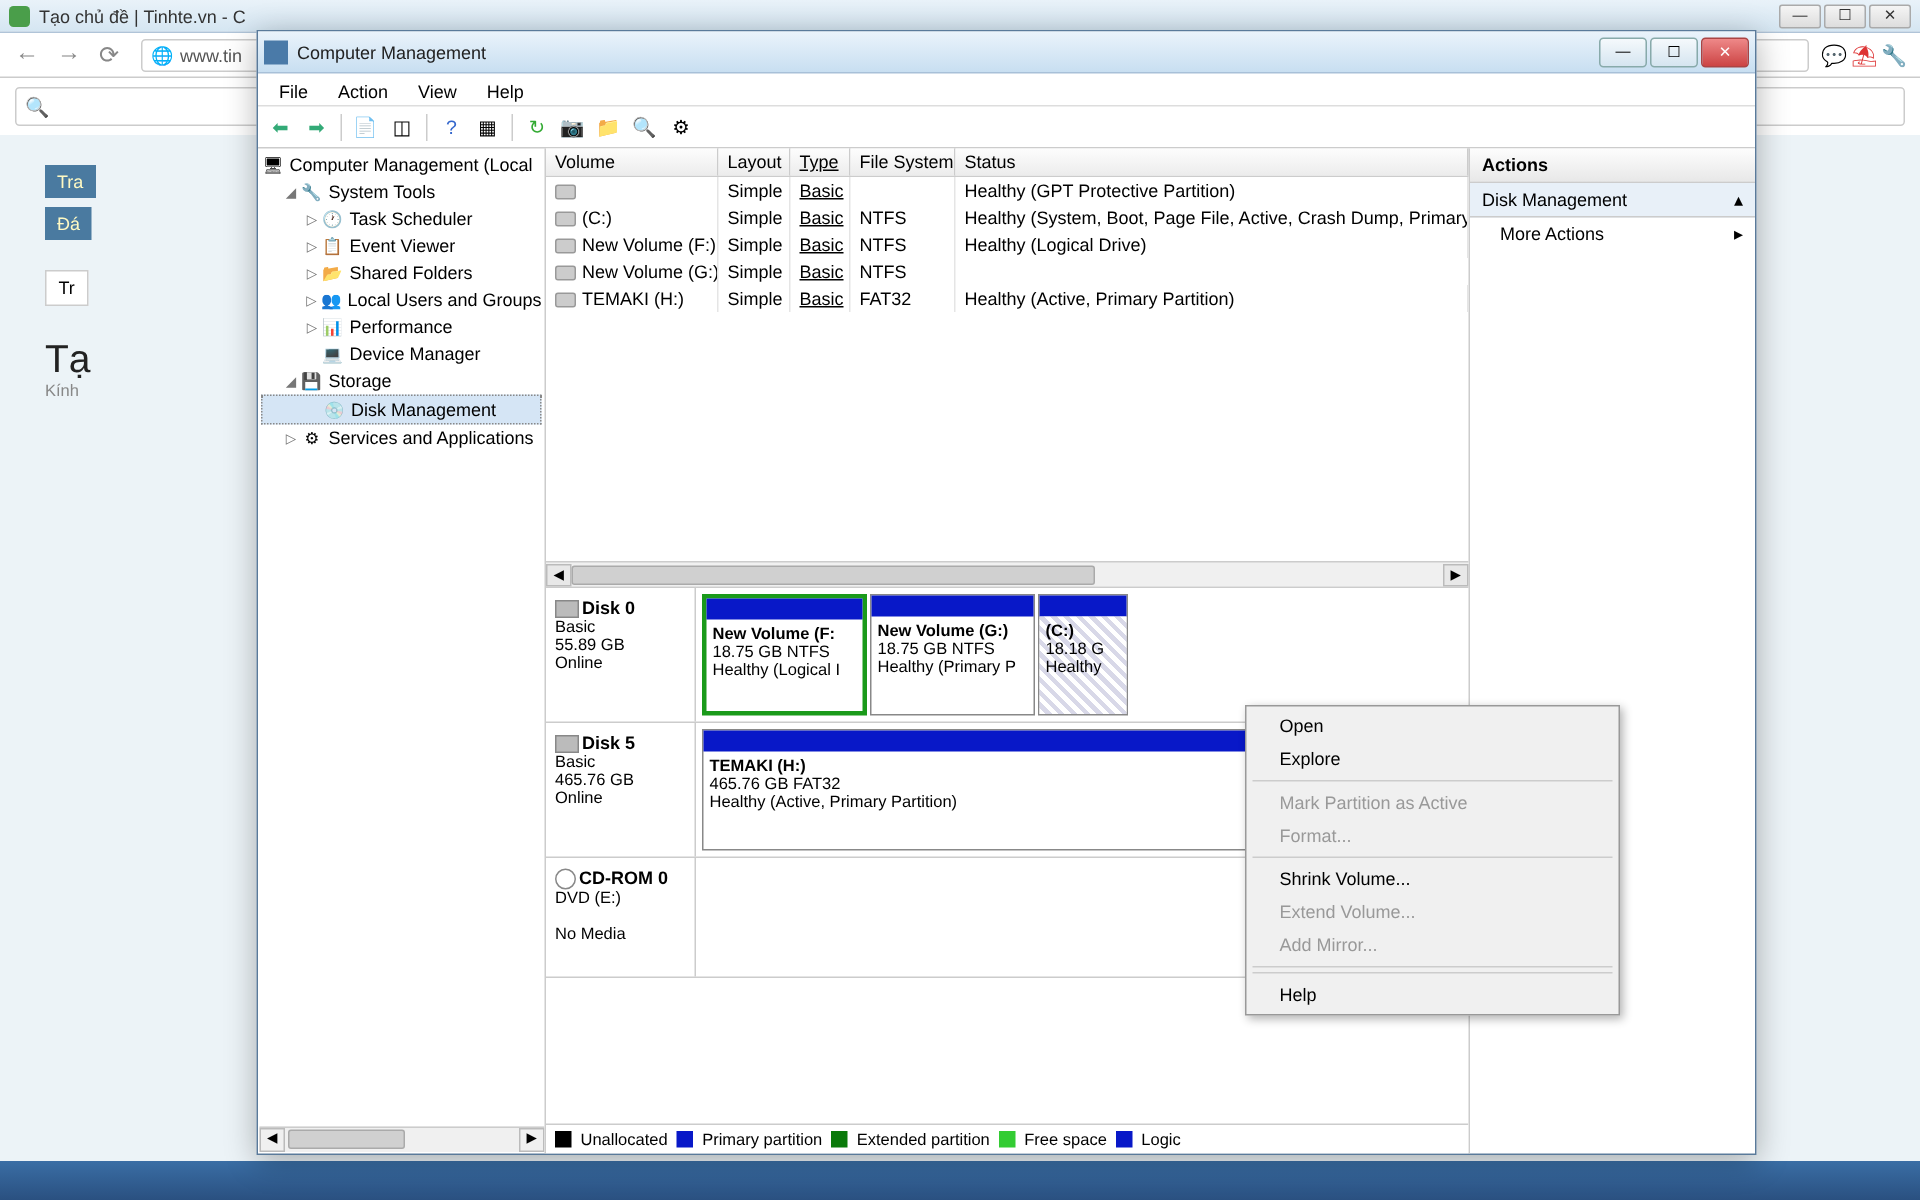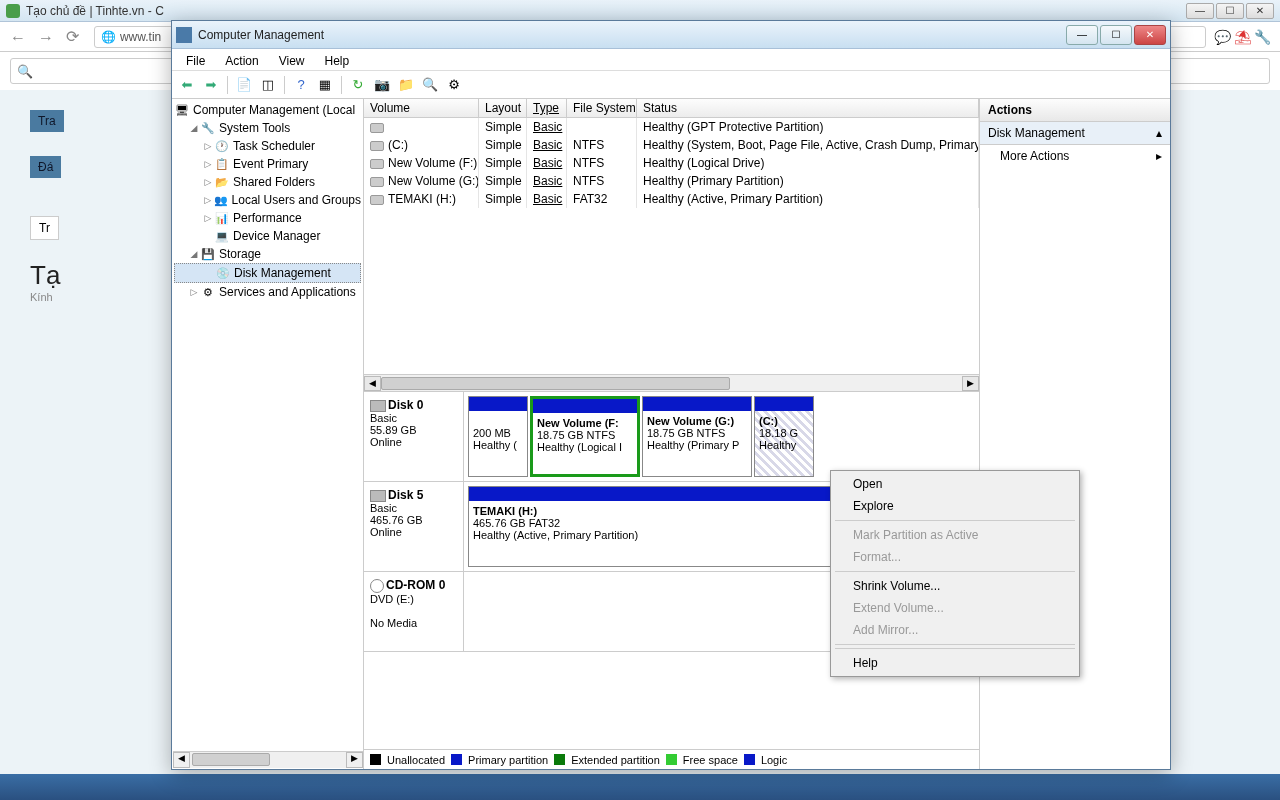--- a/index.html
+++ b/index.html
@@ -12,21 +12,21 @@
 .bg-winbtns{margin-left:auto;display:flex;gap:2px;}
 .bg-winbtns span{display:inline-block;width:28px;height:16px;border:1px solid #aaa;background:linear-gradient(#f5f5f5,#ddd);border-radius:2px;font-size:10px;text-align:center;line-height:14px;}
 .bg-toolbar{height:30px;display:flex;align-items:center;gap:8px;padding:0 10px;border-bottom:1px solid #ccc;}
 .bg-toolbar .navbtn{width:20px;height:20px;color:#888;font-size:16px;}
 .bg-toolbar .url{flex:1;height:22px;border:1px solid #ccc;border-radius:3px;padding:0 6px;font-size:12px;display:flex;align-items:center;color:#555;}
 .bg-trayicons{display:flex;gap:4px;align-items:center;}
 .bg-trayicons span{width:16px;height:16px;font-size:14px;}
 .bg-searchbar{height:26px;margin:6px 10px;border:1px solid #ccc;border-radius:3px;display:flex;align-items:center;padding:0 6px;}
 .bg-searchbar .mag{color:#888;font-size:13px;}
 .bg-body{padding:20px 30px;background:#ecf3f7;height:700px;}
-.bg-body .crumbs{background:#4a7aa0;color:#0f172a;padding:4px 8px;display:inline-block;font-size:12px;margin-bottom:20px;}
+.bg-body .crumbs{background:#4a7aa0;color:#fef9c3;padding:4px 8px;display:inline-block;font-size:12px;margin-bottom:2px;}
 .bg-body .heading{font-size:26px;color:#222;margin-top:20px;}
 .bg-body .sub{font-size:11px;color:#888;}
 .bg-footerstrip{position:absolute;bottom:26px;left:0;right:0;height:20px;font-size:11px;color:#555;text-align:center;}
 .bg-taskbar{position:absolute;bottom:0;left:0;right:0;height:26px;background:linear-gradient(#3a6ea5,#2a5080);}
 
 
 .mmc{position:absolute;left:171px;top:20px;width:1000px;height:750px;background:#fff;border:1px solid #5a7a9a;box-shadow:0 4px 20px rgba(0,0,0,0.3);display:flex;flex-direction:column;}
 .mmc-titlebar{height:28px;background:linear-gradient(#eaf3fb,#c8dff1);display:flex;align-items:center;padding:0 4px;border-bottom:1px solid #a8c0d8;}
 .mmc-titlebar .icn{width:16px;height:16px;background:#4a7aa8;margin-right:6px;}
 .mmc-titlebar .ttl{font-size:12px;color:#222;}
@@ -185,21 +185,21 @@
           <span>System Tools</span>
         </div>
       <div class="node ind2">
           <span class="tw">▷</span>
           <span class="ic">🕐</span>
           <span>Task Scheduler</span>
         </div>
       <div class="node ind2">
           <span class="tw">▷</span>
           <span class="ic">📋</span>
-          <span>Event Primary</span>
+          <span>Event Viewer</span>
         </div>
       <div class="node ind2">
           <span class="tw">▷</span>
           <span class="ic">📂</span>
           <span>Shared Folders</span>
         </div>
       <div class="node ind2">
           <span class="tw">▷</span>
           <span class="ic">👥</span>
           <span>Local Users and Groups</span>
@@ -267,21 +267,20 @@
               <div class="c-lay">Simple</div>
               <div class="c-typ">Basic</div>
               <div class="c-fs">NTFS</div>
               <div class="c-st">Healthy (Logical Drive)</div>
             </div>
           <div class="vol-row">
               <div class="c-vol"><span class="dicon"></span><span>New Volume (G:)</span></div>
               <div class="c-lay">Simple</div>
               <div class="c-typ">Basic</div>
               <div class="c-fs">NTFS</div>
-              <div class="c-st">Healthy (Primary Partition)</div>
             </div>
           <div class="vol-row">
               <div class="c-vol"><span class="dicon"></span><span>TEMAKI (H:)</span></div>
               <div class="c-lay">Simple</div>
               <div class="c-typ">Basic</div>
               <div class="c-fs">FAT32</div>
               <div class="c-st">Healthy (Active, Primary Partition)</div>
             </div>
         </div>
         <div class="hscroll">
@@ -296,24 +295,20 @@
       <div class="graph">
 
         <div class="disk-row">
           <div class="disk-label">
             <span class="dic"></span><b>Disk 0</b><br>
             <span>Basic</span><br>
             <span>55.89 GB</span><br>
             <span>Online</span>
           </div>
           <div class="disk-parts">
-            <div class="part" style="width:60px">
-                <div class="bar"></div>
-                <div class="body"><b></b><br><span>200 MB</span><br><span>Healthy (</span></div>
-              </div>
             <div class="part sel" style="width:110px">
                 <div class="bar"></div>
                 <div class="body"><b>New Volume  (F:</b><br><span>18.75 GB NTFS</span><br><span>Healthy (Logical I</span></div>
               </div>
             <div class="part" style="width:110px">
                 <div class="bar"></div>
                 <div class="body"><b>New Volume  (G:)</b><br><span>18.75 GB NTFS</span><br><span>Healthy (Primary P</span></div>
               </div>
             <div class="part sys" style="width:60px">
                 <div class="bar"></div>

